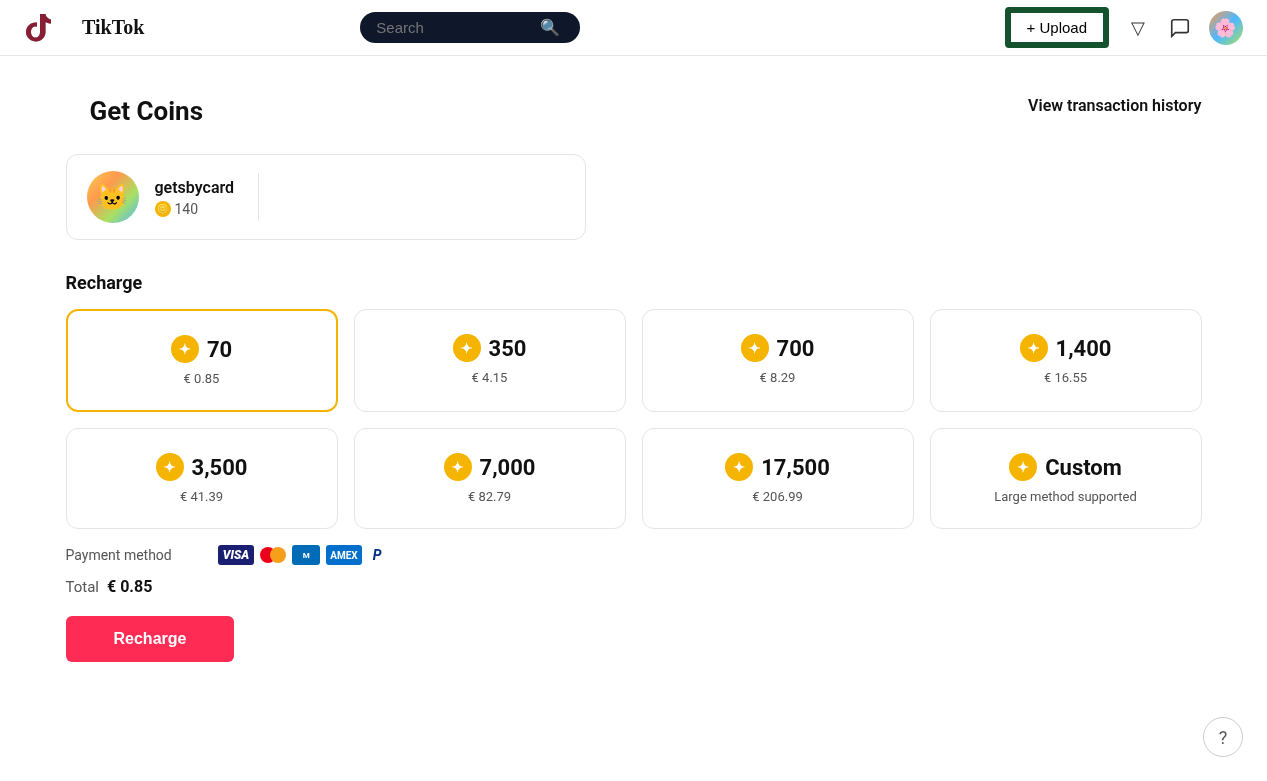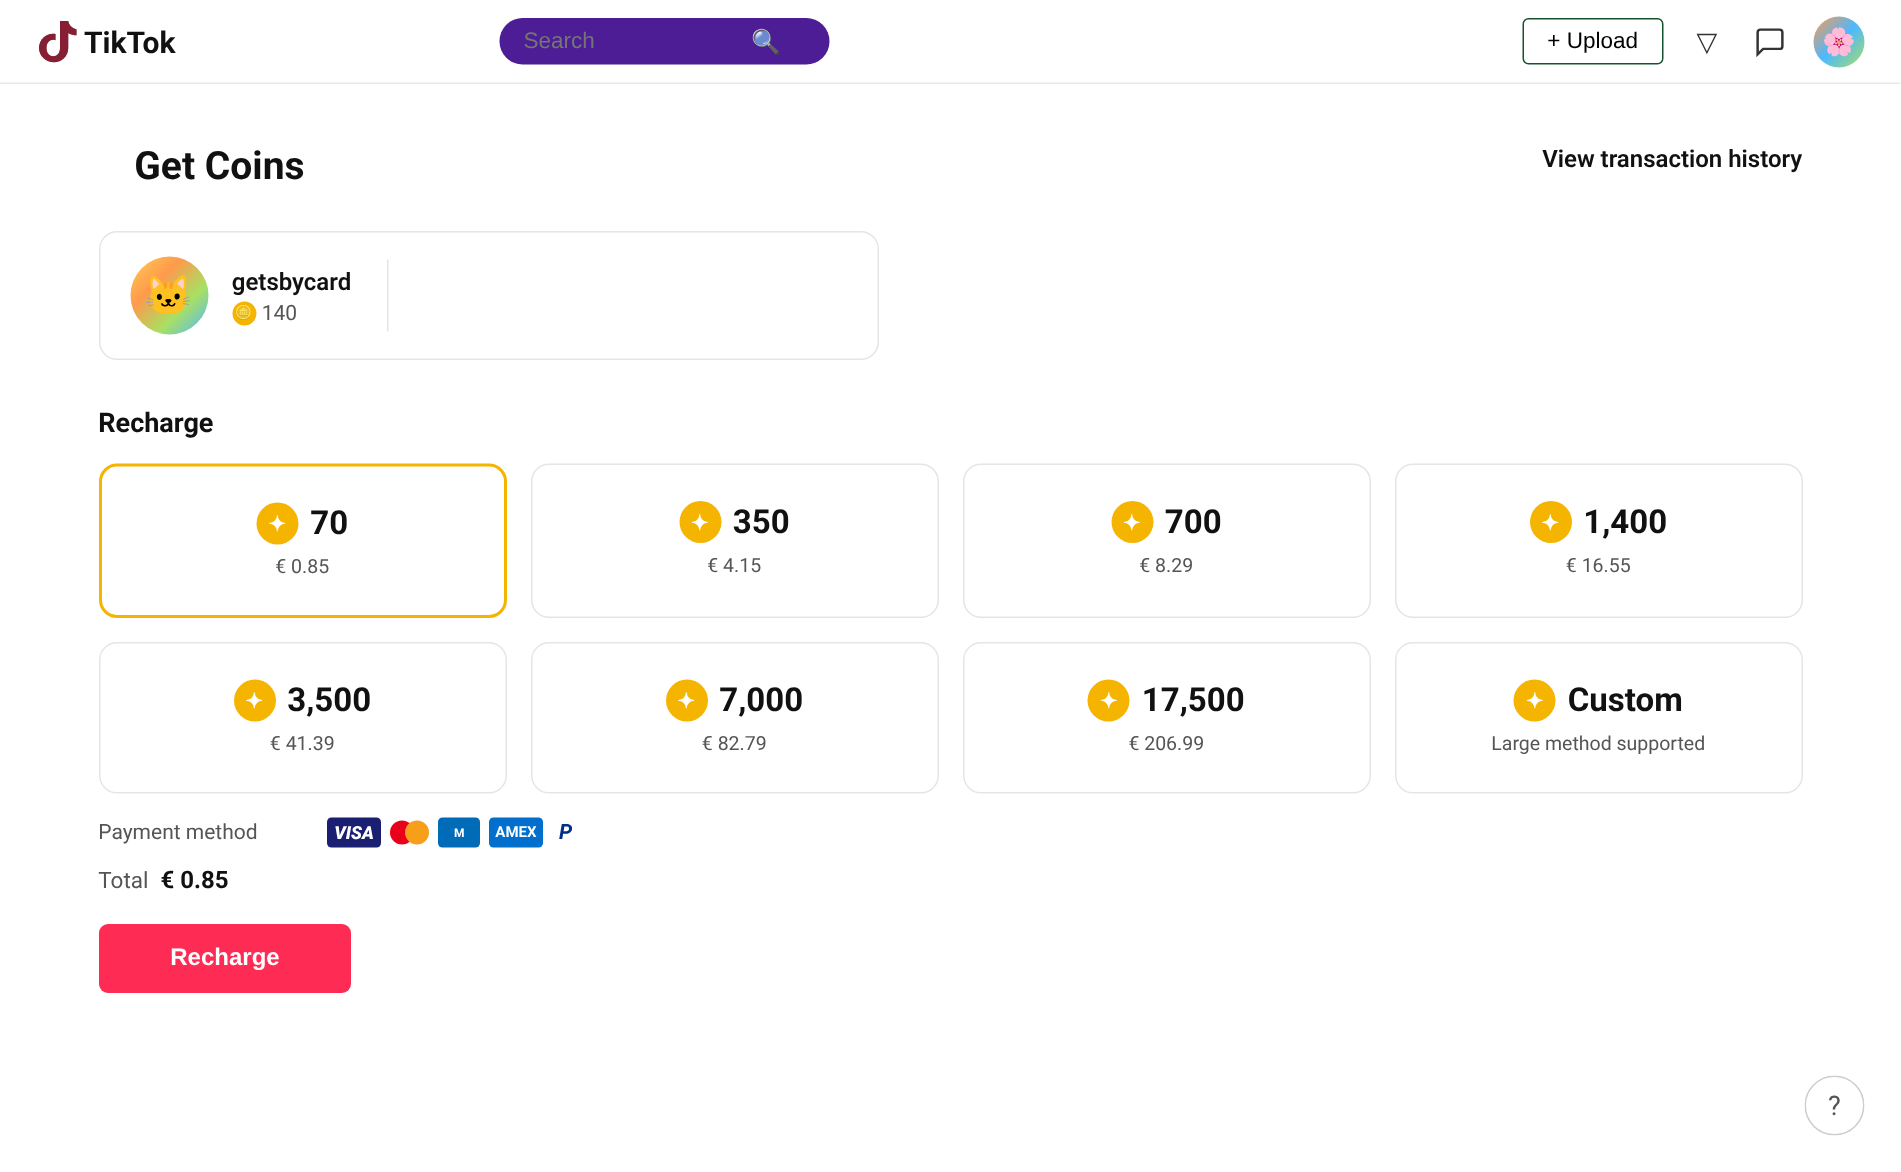--- a/index.html
+++ b/index.html
@@ -10,38 +10,39 @@
       display: flex;
       align-items: center;
       padding: 0 24px;
       height: 56px;
       border-bottom: 1px solid #e8e8e8;
       gap: 16px;
     }
     .logo {
       display: flex;
       align-items: center;
-      gap: 0;
+      gap: 26px;
       font-size: 20px;
       font-weight: 700;
       text-decoration: none;
       color: #111;
       flex-shrink: 0;
+      font-family: Liberation Serif, serif;
     }
     .logo-icon {
       width: 32px;
       height: 32px;
     }
     .search-bar {
       display: flex;
       align-items: center;
-      background: #4c1d95;
+      background: #0f172a;
       border-radius: 92px;
       padding: 6px 16px;
-      gap: 12px;
+      gap: 24px;
       width: 220px;
       margin: 0 auto;
       flex: 0 0 auto;
       margin-left: 200px;
     }
     .search-input {
       border: none;
       background: transparent;
       outline: none;
       font-size: 15px;
@@ -51,21 +52,21 @@
     .header-spacer { flex: 1; }
     .header-actions {
       display: flex;
       align-items: center;
       gap: 16px;
     }
     .upload-btn {
       display: flex;
       align-items: center;
       gap: 6px;
-      border: 1px solid #14532d;
+      border: 6px solid #14532d;
       border-radius: 4px;
       padding: 6px 16px;
       font-size: 15px;
       font-weight: 500;
       cursor: pointer;
       background: #fff;
     }
     .header-icon {
       width: 26px;
       height: 26px;

